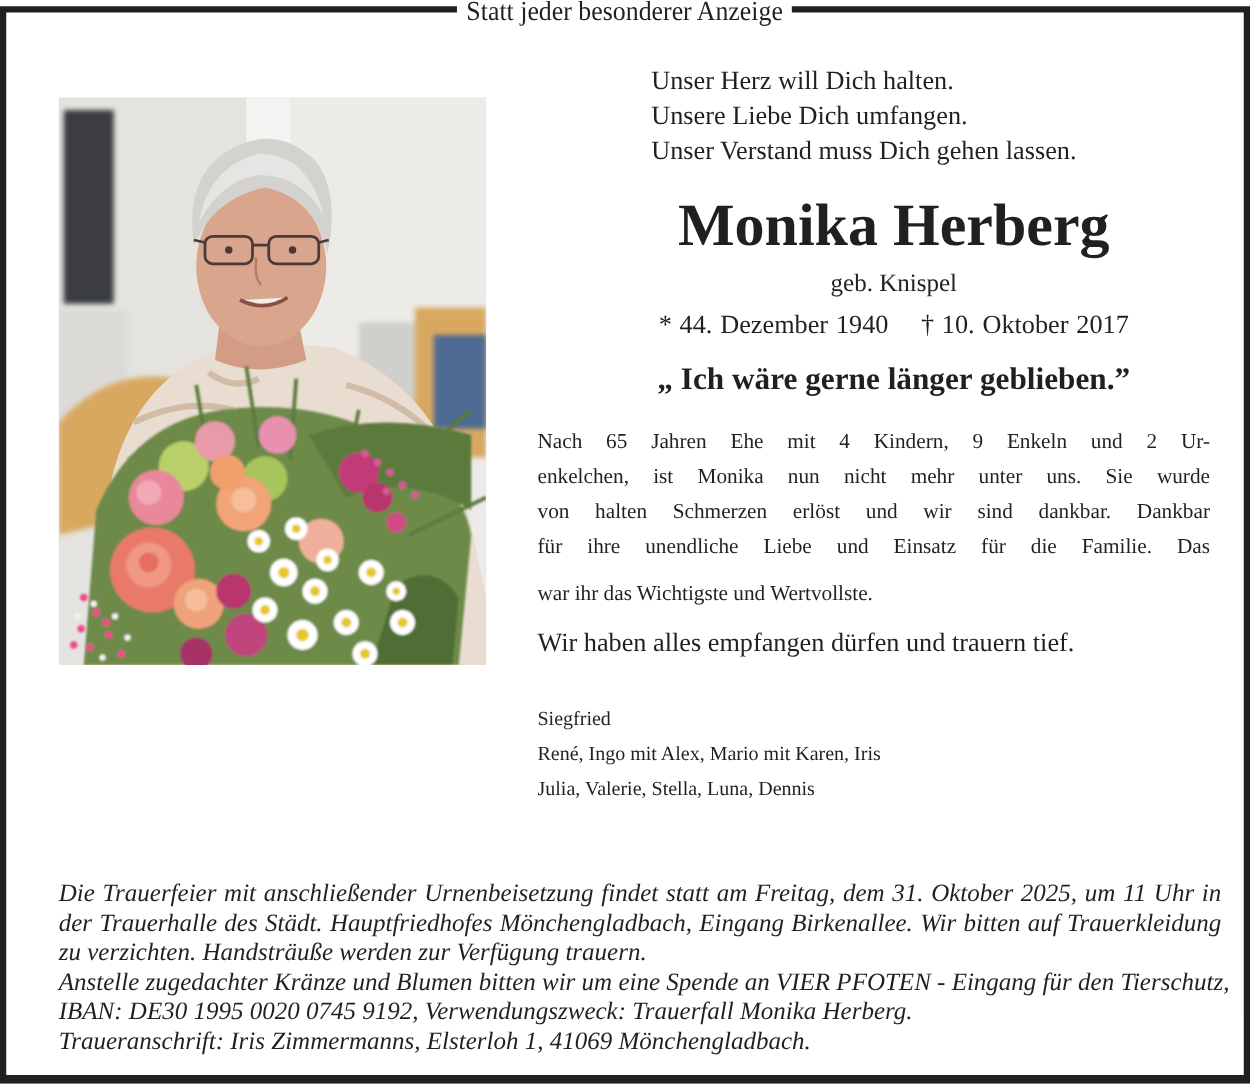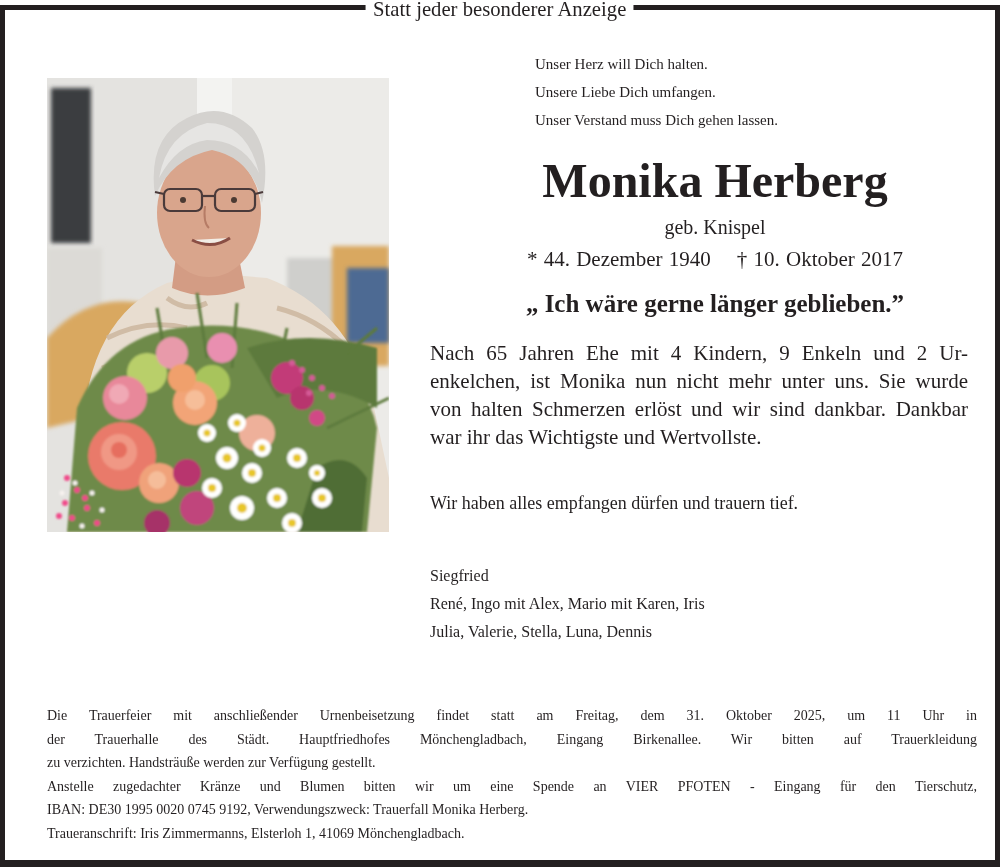--- a/index.html
+++ b/index.html
@@ -6,39 +6,39 @@
     body { width: 1000px; height: 867px; position: relative; overflow: hidden;
            font-family: "Liberation Serif", "DejaVu Serif", serif; color: #231f20; }
     .frame { position: absolute; left: 0; top: 5px; width: 1000px; height: 862px;
              box-sizing: border-box; border-left: 5px solid #231f20; border-right: 5px solid #231f20;
              border-top: 5px solid #231f20; border-bottom: 7px solid #231f20; }
     .headline { position: absolute; top: -3px; left: 0; width: 1000px; text-align: center;
                 font-size: 22px; line-height: 24px; pointer-events: none; }
     .headline span { background: #fff; padding: 0 8px; display: inline-block; transform: scaleX(0.94); }
     .photo { position: absolute; left: 47px; top: 78px; width: 342px; height: 454px; overflow: hidden;
              background: #e9e6e2; }
-    .poem { position: absolute; left: 535px; top: 50px; font-size: 15px; line-height: 28px; }
+    .poem { position: absolute; left: 521px; top: 50px; font-size: 21px; line-height: 28px; }
     .poem div { white-space: nowrap; }
     .name { position: absolute; left: 420px; width: 590px; top: 152px; text-align: center;
             font-size: 48px; font-weight: bold; line-height: 58px; }
     .maiden { position: absolute; left: 420px; width: 590px; top: 214px; text-align: center;
               font-size: 20px; line-height: 26px; }
     .dates { position: absolute; left: 420px; width: 590px; top: 245px; text-align: center;
              font-size: 21px; line-height: 28px; word-spacing: 1px; }
     .dates .gap { display: inline-block; width: 26px; }
     .quote { position: absolute; left: 420px; width: 590px; top: 287px; text-align: center;
              font-size: 25px; font-weight: bold; line-height: 34px; }
-    .bodytext { position: absolute; left: 430px; width: 538px; top: 339px; font-size: 21px;
+    .bodytext { position: absolute; left: 430px; width: 538px; top: 339px; font-size: 17px;
                 line-height: 28px; text-align: justify; }
     .bodytext .line { display: block; text-align: justify; text-align-last: justify; white-space: nowrap; }
-    .bodytext .line.last { text-align-last: left; }
-    .closing { position: absolute; left: 430px; top: 489px; font-size: 18px; line-height: 28px; white-space: nowrap; }
+    .bodytext .line.last { text-align-last: left; margin-top: 10px; }
+    .closing { position: absolute; left: 430px; top: 500px; font-size: 21px; line-height: 28px; white-space: nowrap; }
     .family { position: absolute; left: 430px; top: 562px; font-size: 16px; line-height: 28px; }
     .family div { white-space: nowrap; }
-    .notice { position: absolute; left: 47px; width: 930px; top: 704px; font-size: 14px; line-height: 23.5px; }
+    .notice { position: absolute; left: 47px; width: 930px; top: 704px; font-size: 20px; line-height: 23.5px; font-style: italic; }
     .notice .line { display: block; white-space: nowrap; }
     .notice .just { text-align: justify; text-align-last: justify; }
   </style>
 </head>
 <body>
 
 <div class="frame"></div>
 
 <div class="headline">
   <span>Statt jeder besonderer Anzeige</span>
@@ -228,31 +228,32 @@
 <div class="maiden">geb. Knispel</div>
 <div class="dates">
   <span>* 44. Dezember 1940</span><span class="gap"></span><span>† 10. Oktober 2017</span>
 </div>
 <div class="quote">„ Ich wäre gerne länger geblieben.”</div>
 
 <div class="bodytext">
   <span class="line">Nach 65 Jahren Ehe mit 4 Kindern, 9 Enkeln und 2 Ur-</span>
   <span class="line">enkelchen, ist Monika nun nicht mehr unter uns. Sie wurde</span>
   <span class="line">von halten Schmerzen erlöst und wir sind dankbar. Dankbar</span>
+  <span class="line">für ihre unendliche Liebe und Einsatz für die Familie. Das</span>
   <span class="line last">war ihr das Wichtigste und Wertvollste.</span>
 </div>
 
 <div class="closing">Wir haben alles empfangen dürfen und trauern tief.</div>
 
 <div class="family">
   <div>Siegfried</div>
   <div>René, Ingo mit Alex, Mario mit Karen, Iris</div>
   <div>Julia, Valerie, Stella, Luna, Dennis</div>
 </div>
 
 <div class="notice">
   <span class="line just">Die Trauerfeier mit anschließender Urnenbeisetzung findet statt am Freitag, dem 31. Oktober 2025, um 11 Uhr in</span>
   <span class="line just">der Trauerhalle des Städt. Hauptfriedhofes Mönchengladbach, Eingang Birkenallee. Wir bitten auf Trauerkleidung</span>
-  <span class="line">zu verzichten. Handsträuße werden zur Verfügung gestellt.</span>
+  <span class="line">zu verzichten. Handsträuße werden zur Verfügung trauern.</span>
   <span class="line just">Anstelle zugedachter Kränze und Blumen bitten wir um eine Spende an VIER PFOTEN - Eingang für den Tierschutz,</span>
   <span class="line">IBAN: DE30 1995 0020 0745 9192, Verwendungszweck: Trauerfall Monika Herberg.</span>
   <span class="line">Traueranschrift:  Iris Zimmermanns, Elsterloh 1, 41069 Mönchengladbach.</span>
 </div>
 
 </body></html>

